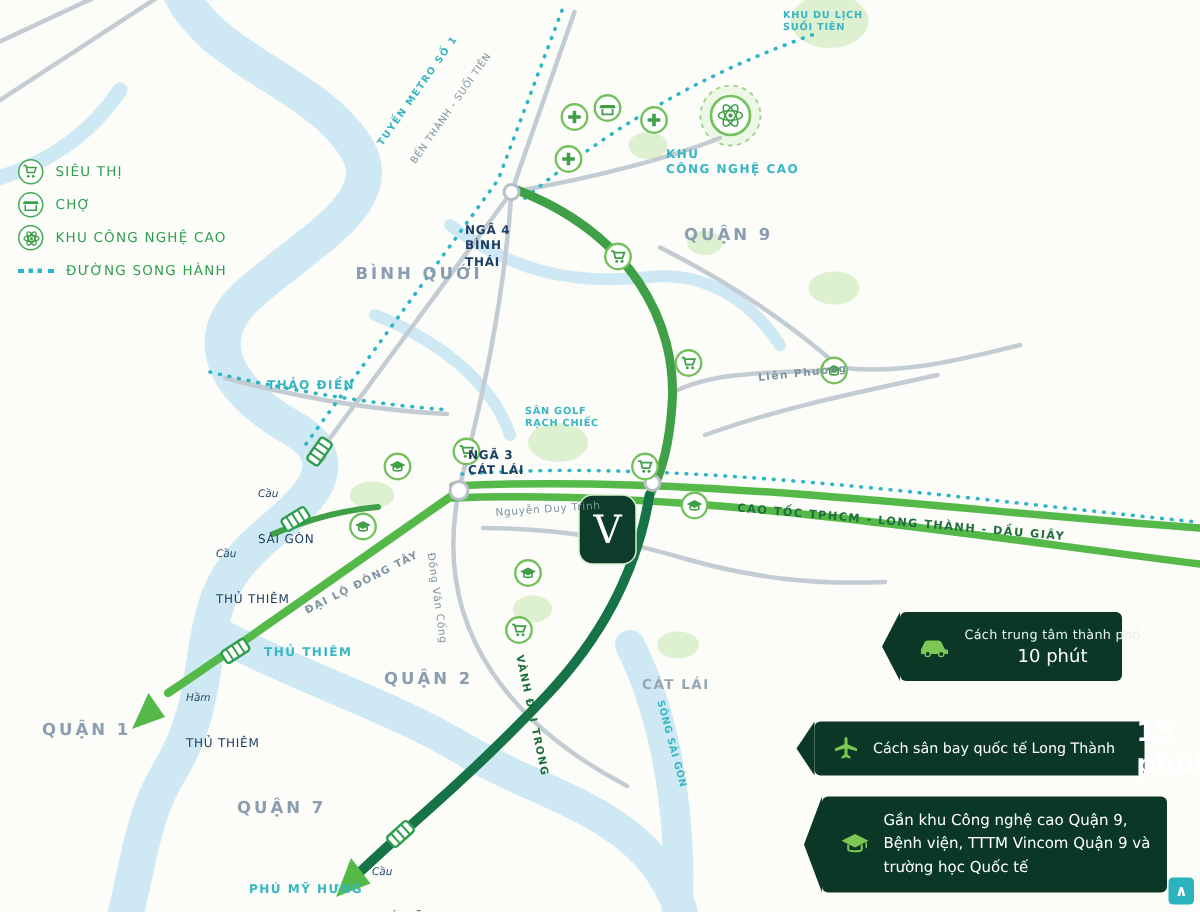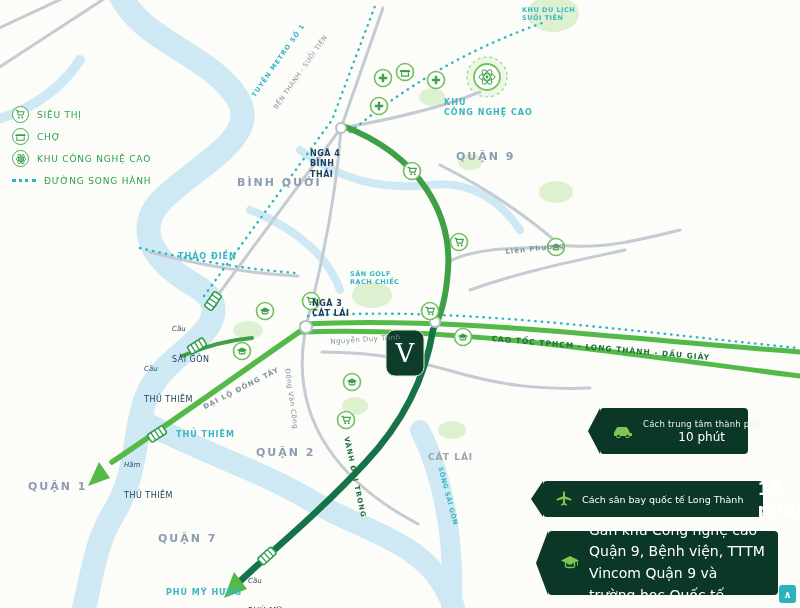--- a/index.html
+++ b/index.html
@@ -32,21 +32,21 @@
     border-top:var(--tip,18px) solid transparent;border-bottom:var(--tip,18px) solid transparent;
     border-right:12px solid var(--c-sign-bg,#0a3726);}
   .sign-1{left:600px;top:408px;width:148px;height:46px;justify-content:space-between;--tip:23px;}
   .sign-2{left:543px;top:469px;width:220px;height:36px;margin-top:12px;--tip:18px;}
   .sign-3{left:548px;top:531px;width:230px;height:64px;--tip:32px;}
   .sign .col{flex:1;display:flex;flex-direction:column;align-items:center;}
   .sign .small{font-size:8.5px;color:#e8f2ec;letter-spacing:.2px;white-space:nowrap;}
   .sign .big{font-size:12px;font-weight:normal;margin-top:1px;}
   .sign-2 .text{font-size:9.5px;white-space:nowrap;}
   .sign-2 .min{font-size:18px;font-weight:bold;margin-left:5px;}
-  .sign-3 .text{font-size:14px;line-height:1.55;}
+  .sign-3 .text{font-size:10px;line-height:1.55;}
   .sign-icon{flex:0 0 auto;display:flex;align-items:center;}
 
   .widget{position:absolute;left:779px;top:585px;width:17px;height:18px;background:#2ab3bd;color:#fff;
     border-radius:3px;display:flex;align-items:center;justify-content:center;font-size:10px;font-weight:bold;cursor:pointer;}
 </style>
 </head>
 <body>
 
 <div class="stage">
 

